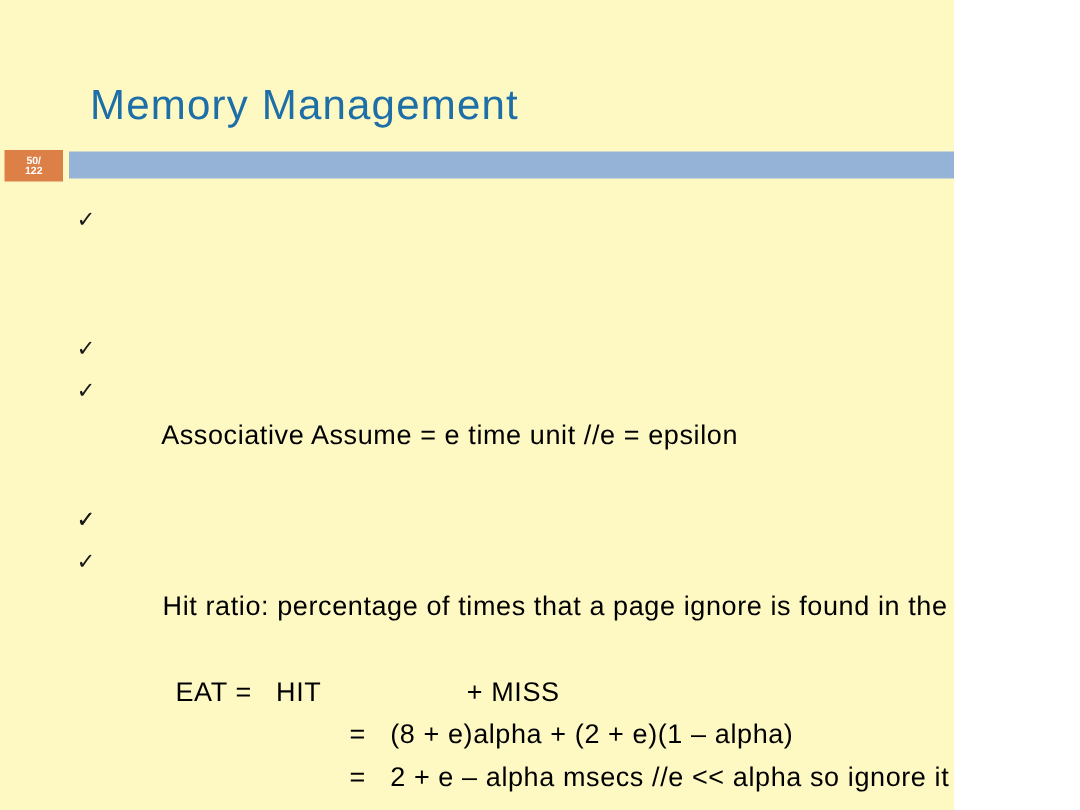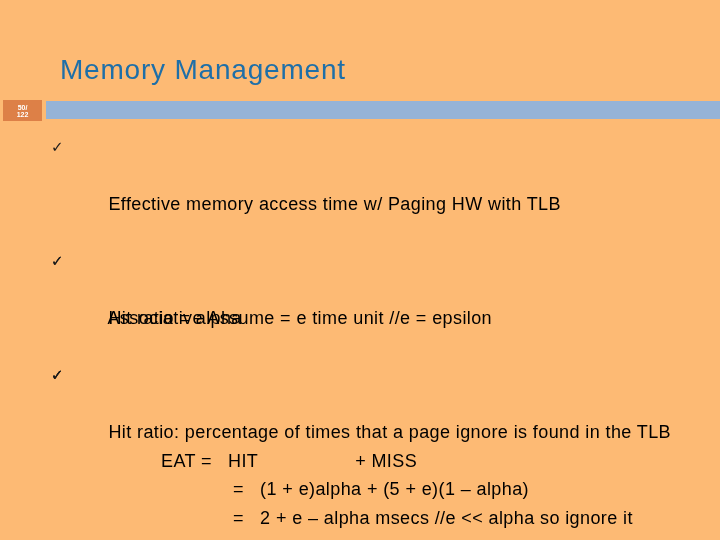--- a/index.html
+++ b/index.html
@@ -4,22 +4,22 @@
 <style>
   :root{
     --title_text:#1E6FA8;
     --band:#95B3D7;
     --badge:#DD8047;
     --body_text:#000000;
   }
   html,body{margin:0;padding:0;background:#ffffff;}
   .slide{
     position:relative;
-    width:720px;height:540px;
-    background:#fdba74;
+    width:636px;height:540px;
+    background:#fef9c3;
     overflow:hidden;
     font-family:"Liberation Sans","DejaVu Sans",sans-serif;
     color:var(--body_text);
   }
   .title{
     position:absolute;
     left:60px;top:54px;
     margin:0;
     font-size:28px;
     line-height:32px;
@@ -60,64 +60,62 @@
   }
   .bulleted{padding-left:76px;}
   .check{
     position:absolute;
     left:51px;top:0;
     font-size:15px;
     line-height:28.5px;
     color:#1a1a1a;
     letter-spacing:0;
   }
-  .f-main{padding-left:117px;margin-left:44px;}
+  .f-main{padding-left:117px;}
   .f-sub{padding-left:233px;}
 </style>
 </head>
 <body>
 
 <div class="slide">
 
   <h1 class="title">Memory Management</h1>
 
   <div class="badge">
     <div>50/</div>
     <div>122</div>
   </div>
 
   <div class="band"></div>
 
   <div class="group g1">
     <div class="line bulleted">
       <span class="check">✓</span>
-      <span>Effective memory access time w/ Paging HW with TLB</span>
     </div>
     <div class="line bulleted">
       <span class="check">✓</span>
       <span>Associative Assume = e time unit //e = epsilon</span>
     </div>
     <div class="line bulleted">
       <span class="check">✓</span>
     </div>
   </div>
 
   <div class="group g2">
     <div class="line bulleted">
       <span class="check">✓</span>
-      <span>Hit ratio = alpha</span>
     </div>
     <div class="line bulleted">
       <span class="check">✓</span>
       <span>Hit ratio: percentage of times that a page ignore is found in the TLB</span>
     </div>
   </div>
 
   <div class="group g3">
     <div class="line bulleted">
       <span class="check">✓</span>
     </div>
     <div class="line f-main">EAT =   HIT                  + MISS</div>
-    <div class="line f-sub">=   (1 + e)alpha + (5 + e)(1 – alpha)</div>
+    <div class="line f-sub">=   (8 + e)alpha + (2 + e)(1 – alpha)</div>
     <div class="line f-sub">=   2 + e – alpha msecs //e &lt;&lt; alpha so ignore it</div>
   </div>
 
 </div>
 
 </body></html>

